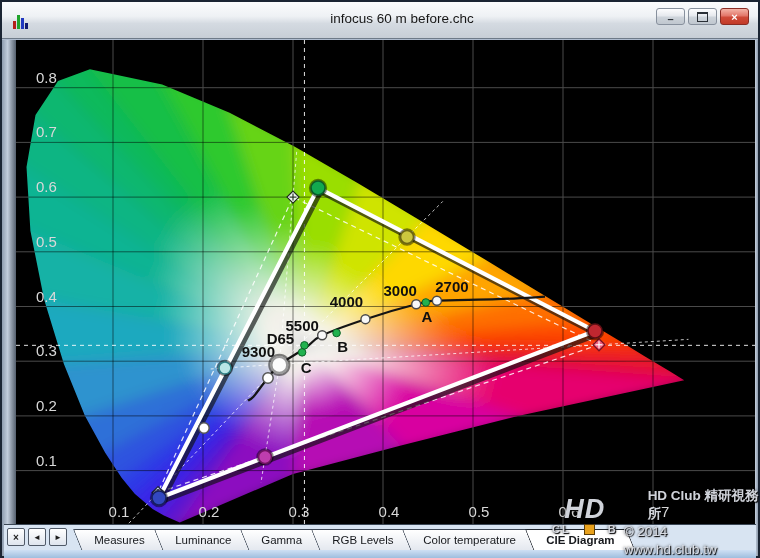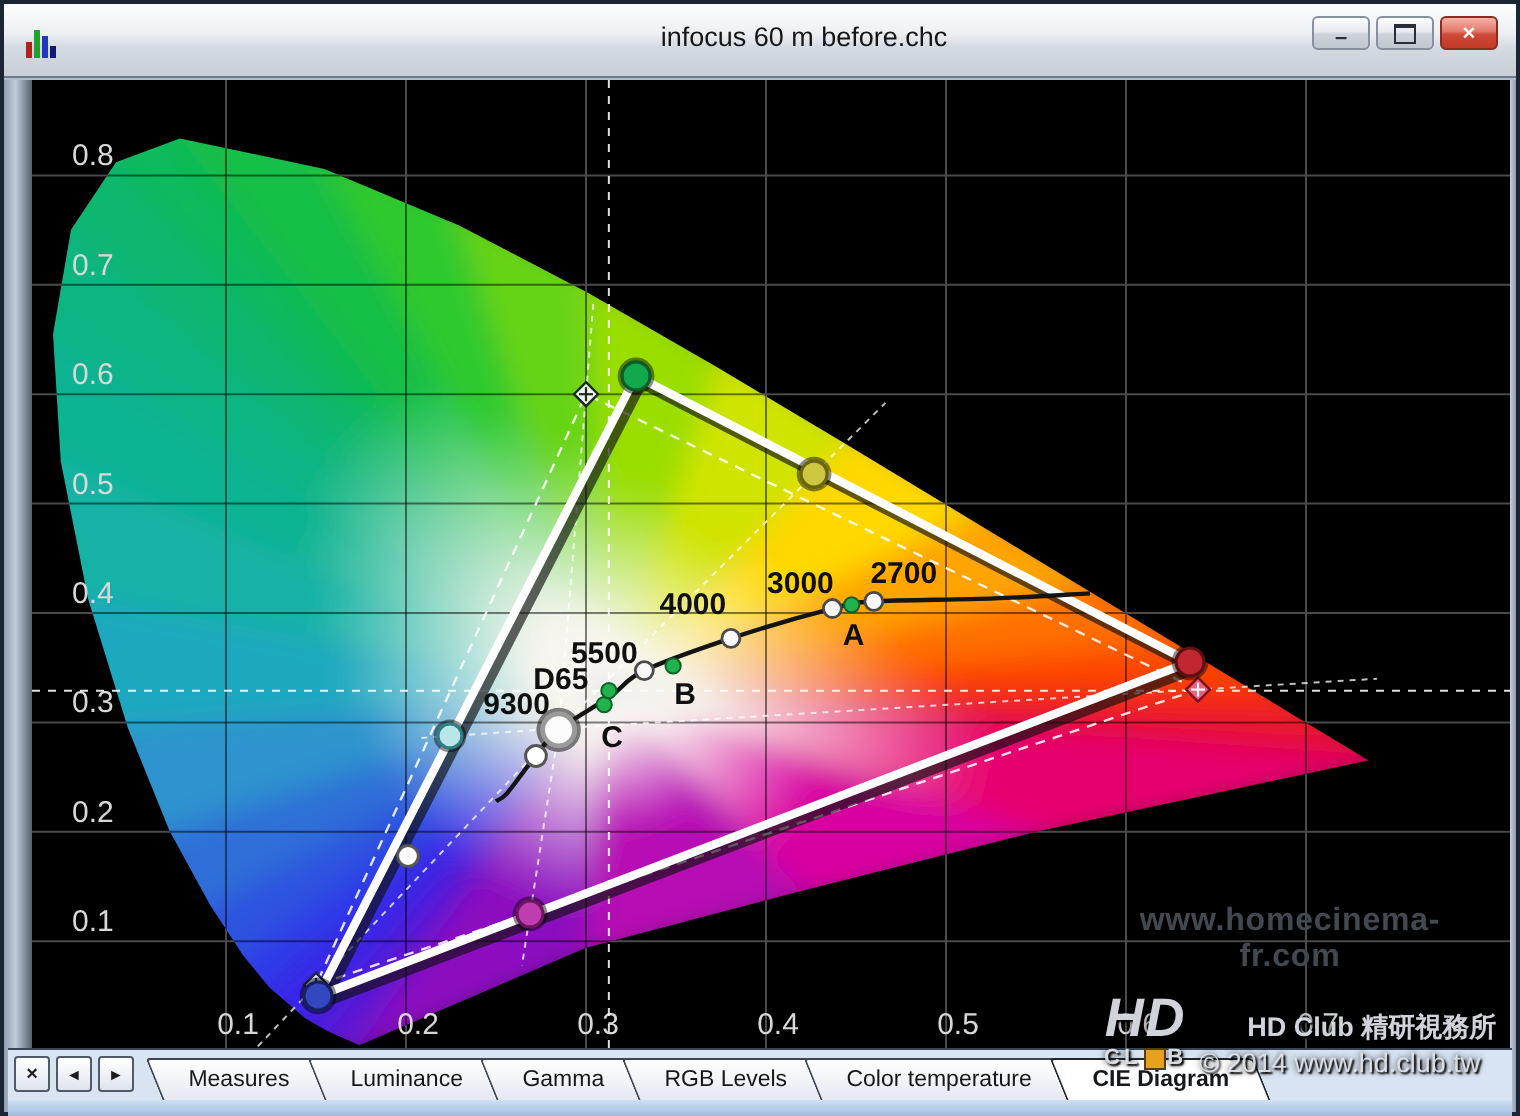--- a/index.html
+++ b/index.html
@@ -49,21 +49,21 @@
     font-size:16px;font-weight:bold;letter-spacing:.4px;color:#424950;
     pointer-events:none;
   }
   .wm-hdclub{
     position:absolute;left:550px;top:494px;width:208px;height:54px;
     display:flex;gap:6px;color:rgba(226,229,237,.92);pointer-events:none;z-index:30;
     text-shadow:1px 1px 1px #000,0 0 3px rgba(0,0,0,.8);
   }
   .hd-logo{display:flex;flex-direction:column;align-items:center;line-height:1;}
   .hd-logo .hd{font-size:27px;font-weight:bold;font-style:italic;letter-spacing:1px;}
-  .hd-logo .club{font-size:11px;font-weight:bold;letter-spacing:2px;margin-top:1px;display:flex;align-items:center;gap:1px;}
+  .hd-logo .club{font-size:11px;font-weight:bold;letter-spacing:2px;margin-top:1px;display:flex;align-items:center;gap:13px;}
   .hd-sq{display:inline-block;width:9px;height:9px;background:#e8a11c;border:1px solid #5a3c08;}
   .hd-text{display:flex;flex-direction:column;justify-content:center;line-height:1.35;}
   .hd-line1{font-size:13.5px;font-weight:bold;padding-left:24px;}
   .hd-line2{font-size:13.5px;font-weight:normal;}
   
   .tabbar{
     position:absolute;left:2px;right:2px;top:522px;height:26px;
     background:#d8e4f2;border-top:1px solid #3a4654;display:flex;align-items:flex-start;
   }
   .tbtn{
@@ -453,21 +453,20 @@
           <text x="384.21000000000004" y="256.2573">3000</text>
           <text x="435.90999999999997" y="251.7018">2700</text>
           <text x="410.84" y="282.45220000000006">A</text>
           <text x="326.56" y="311.97479999999996">B</text>
           <text x="290.09" y="333.33860000000004">C</text>
           <text x="264.43" y="304.337">D65</text>
         </g>
       </svg>
   </div>
 
-  <div class="wm-hcfr">www.homecinema-fr.com</div>
 
   <div class="wm-hdclub">
     <div class="hd-logo">
       <span class="hd">HD</span>
       <span class="club">
         <span>CL</span>
         <span class="hd-sq"></span>
         <span>B</span>
       </span>
     </div>

